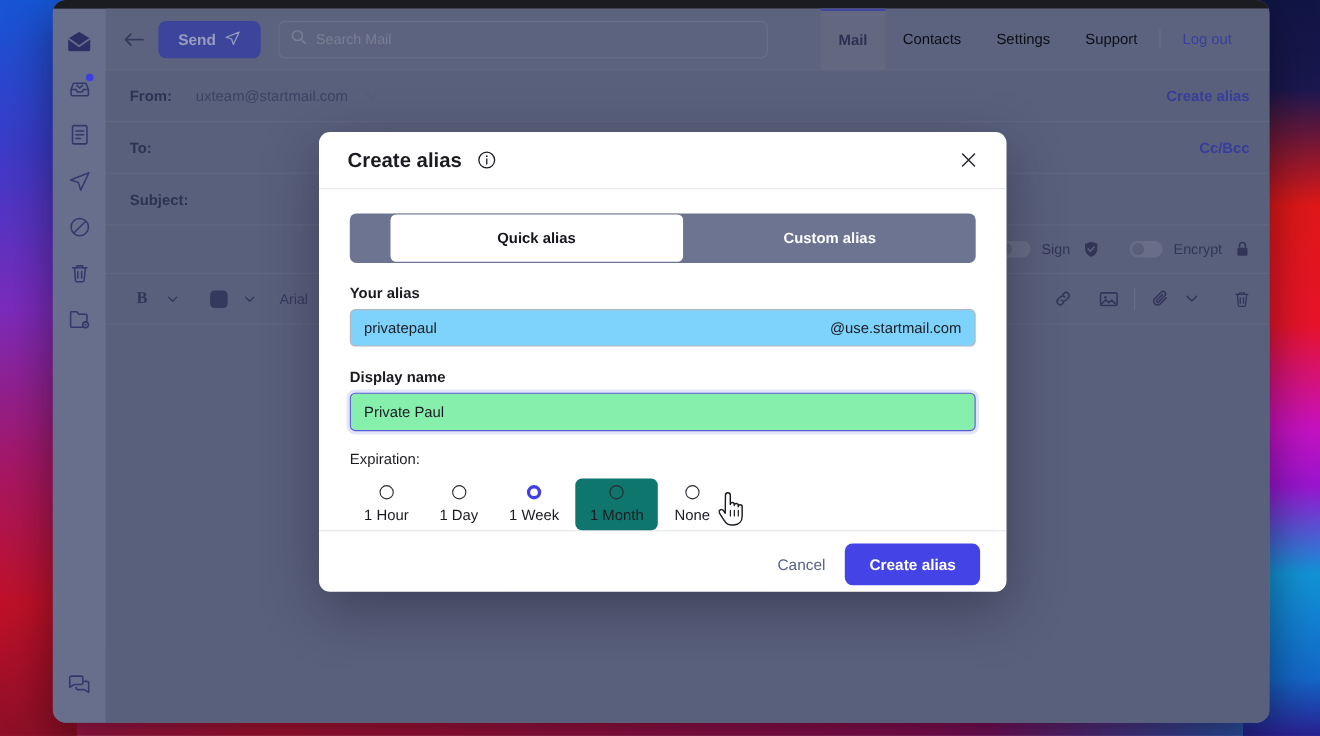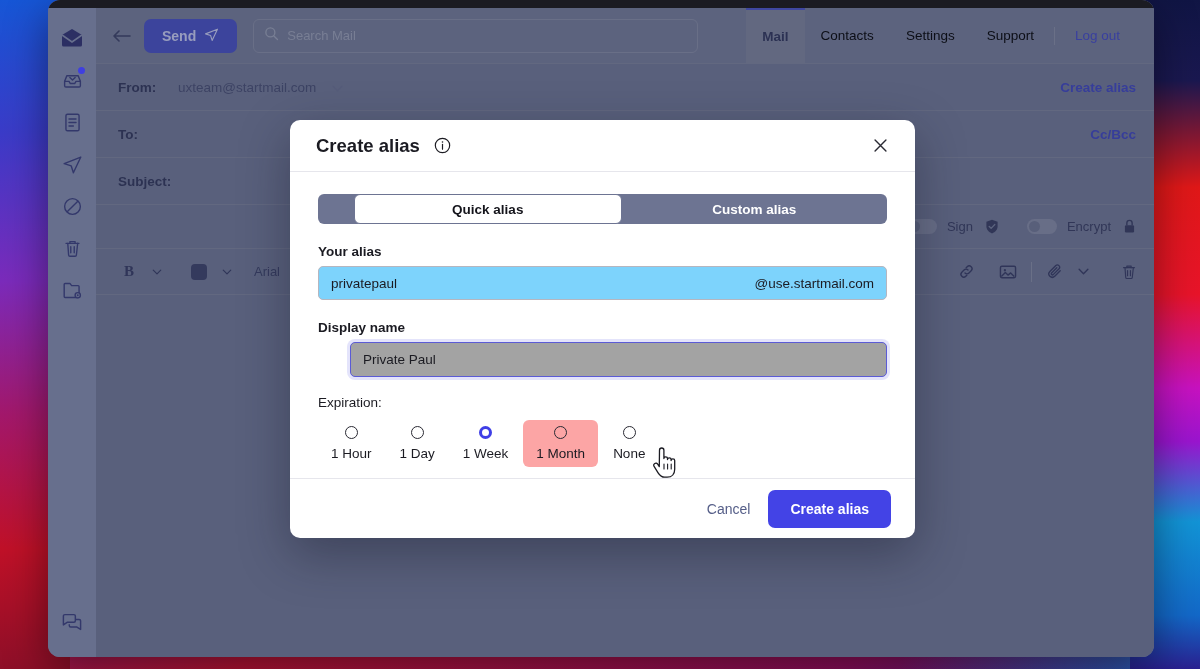--- a/index.html
+++ b/index.html
@@ -212,21 +212,21 @@
   .modal-title { font-size: 18.5px; font-weight: 700; color: #1b1b22; }
   .info-ico { margin-left: 14px; color: #1b1b22; display:flex; }
   .modal-close {
     margin-left: auto; width: 26px; height: 26px;
     display:flex; align-items:center; justify-content:center;
     color: #2a2a33; cursor: pointer;
   }
   .modal-main { padding: 22px 28px 0 28px; flex: 1; }
 
   .seg {
-    display: flex; width: 100%; height: 30px;
+    display: flex; width: 100%; height: 45px;
     border-radius: 6px; overflow: hidden;
     background: #6d7492;
     padding-left: 36px;
   }
   .seg-item {
     flex: 1; display:flex; align-items:center; justify-content:center;
     font-size: 13.5px; cursor: pointer;
   }
   .seg-item.on {
     background: #ffffff; color: #14141b; font-weight: 700;
@@ -245,34 +245,33 @@
   }
   .inp input {
     flex: 1; border:none; outline:none; background:transparent;
     font-size: 13.5px; color: #1b1b22;
     font-family: "Liberation Sans", sans-serif;
   }
   .inp-suffix { font-size: 13.5px; color: #1b1b22; }
   .inp.focused {
     border: 1.5px solid #5b5bd6;
     box-shadow: 0 0 0 3px rgba(120,120,235,0.20);
-    background: #a3a3a3;
+    background: #86efac;
     height: 35px;
-    margin-left: 32px;
   }
   .exp-label { font-size: 13.5px; color: #1b1b22; margin: 18px 0 10px 0; }
   .radios { display: flex; align-items: center; gap: 2px; }
   .radio {
     display: flex; align-items: center; gap: 7px;
     padding: 6px 13px; border-radius: 6px; cursor: pointer;
     font-size: 13.5px; color: #1b1b22;
     position: relative;
     flex-direction: column;
   }
-  .radio.hover { background: #fca5a5; justify-content: center; }
+  .radio.hover { background: #0f766e; justify-content: center; }
   .rb {
     width: 13px; height: 13px; border-radius: 50%;
     border: 1.6px solid #2a2a33; flex: 0 0 13px;
   }
   .rb.sel {
     border-color: #3f3fe6; border-width: 3.5px;
   }
   .modal-foot {
     height: 60px; flex: 0 0 60px;
     border-top: 1px solid #e6e6ec;

